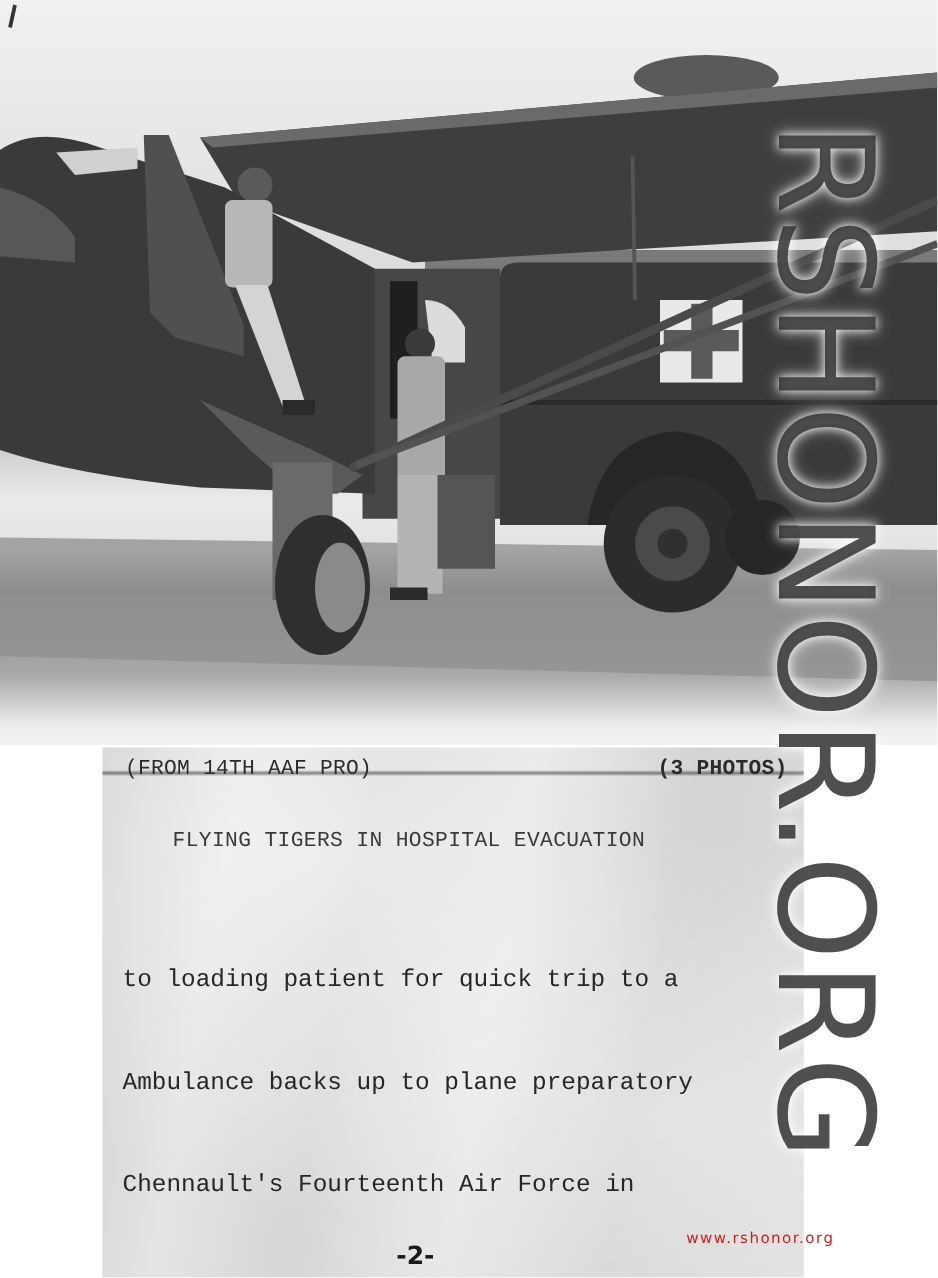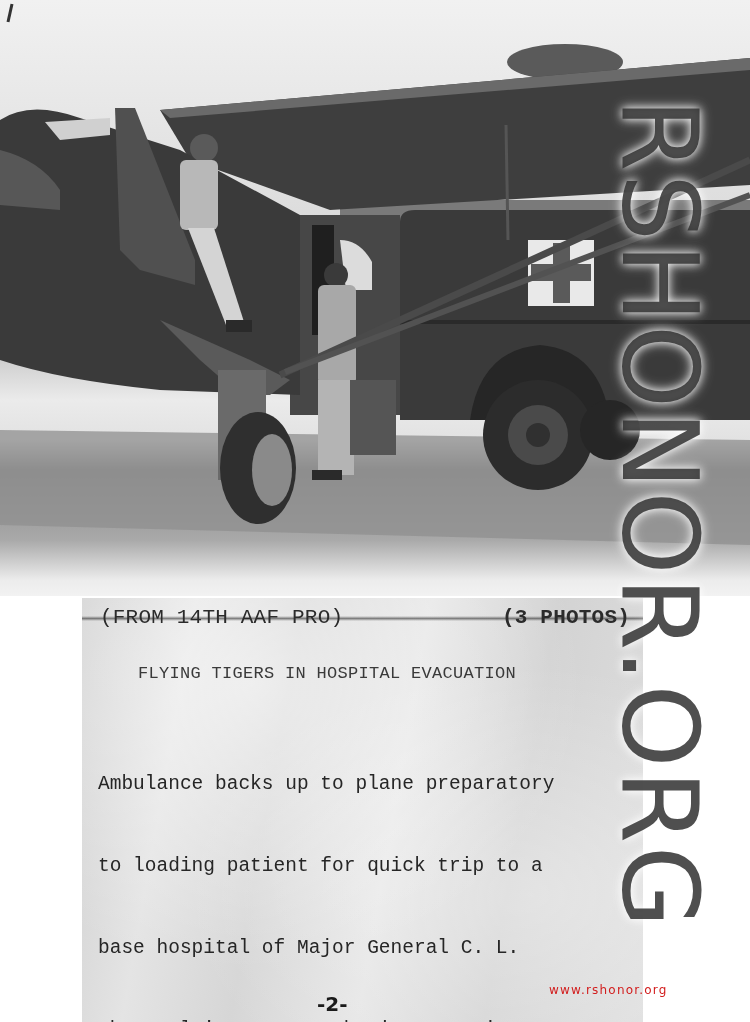--- a/index.html
+++ b/index.html
@@ -22,21 +22,21 @@
       radial-gradient(ellipse at 80% 70%, rgba(255,255,255,0.35), rgba(255,255,255,0) 55%),
       linear-gradient(100deg, #cfcfcf 0%, #e4e4e4 18%, #d6d6d6 35%, #e6e6e6 55%, #d3d3d3 75%, #dedede 100%);
     color: #262626;
   }
   .paper .fold {
     position: absolute; left: 0; top: 18px; width: 561px; height: 5px;
     background: linear-gradient(180deg, rgba(40,40,40,0.0), rgba(40,40,40,0.55), rgba(40,40,40,0.0));
   }
   .header-row {
     position: absolute; left: 18px; top: 8px; width: 530px; height: 22px;
-    font-size: 21px; letter-spacing: 0.2px; color: #2b2b2b;
+    font-size: 17px; letter-spacing: 0.2px; color: #2b2b2b;
   }
   .header-left { position: absolute; left: 0; top: 0; }
   .header-right { position: absolute; right: 0; top: 0; font-weight: bold; }
   .caption-title {
     position: absolute; left: 56px; top: 66px;
     font-size: 17px; color: #3a3a3a; letter-spacing: 0.3px; white-space: nowrap;
   }
   .caption-body {
     position: absolute; left: 16px; top: 118px; width: 545px;
     font-size: 19.5px; line-height: 27.4px; color: #262626; white-space: pre;
@@ -132,23 +132,22 @@
 </div>
 
 <div class="paper">
   <div class="fold"></div>
   <div class="header-row">
     <span class="header-left">(FROM 14TH AAF PRO)</span>
     <span class="header-right">(3 PHOTOS)</span>
   </div>
   <div class="caption-title">FLYING TIGERS IN HOSPITAL EVACUATION</div>
   <div class="caption-body">
+    <div>to loading patient for quick trip to a</div>
     <div>Ambulance backs up to plane preparatory</div>
-    <div>to loading patient for quick trip to a</div>
-    <div>base hospital of Major General C. L.</div>
     <div>Chennault's Fourteenth Air Force in</div>
     
     
     
     
     
     
   </div>
   <div class="page-number">-2-</div>
 </div>

